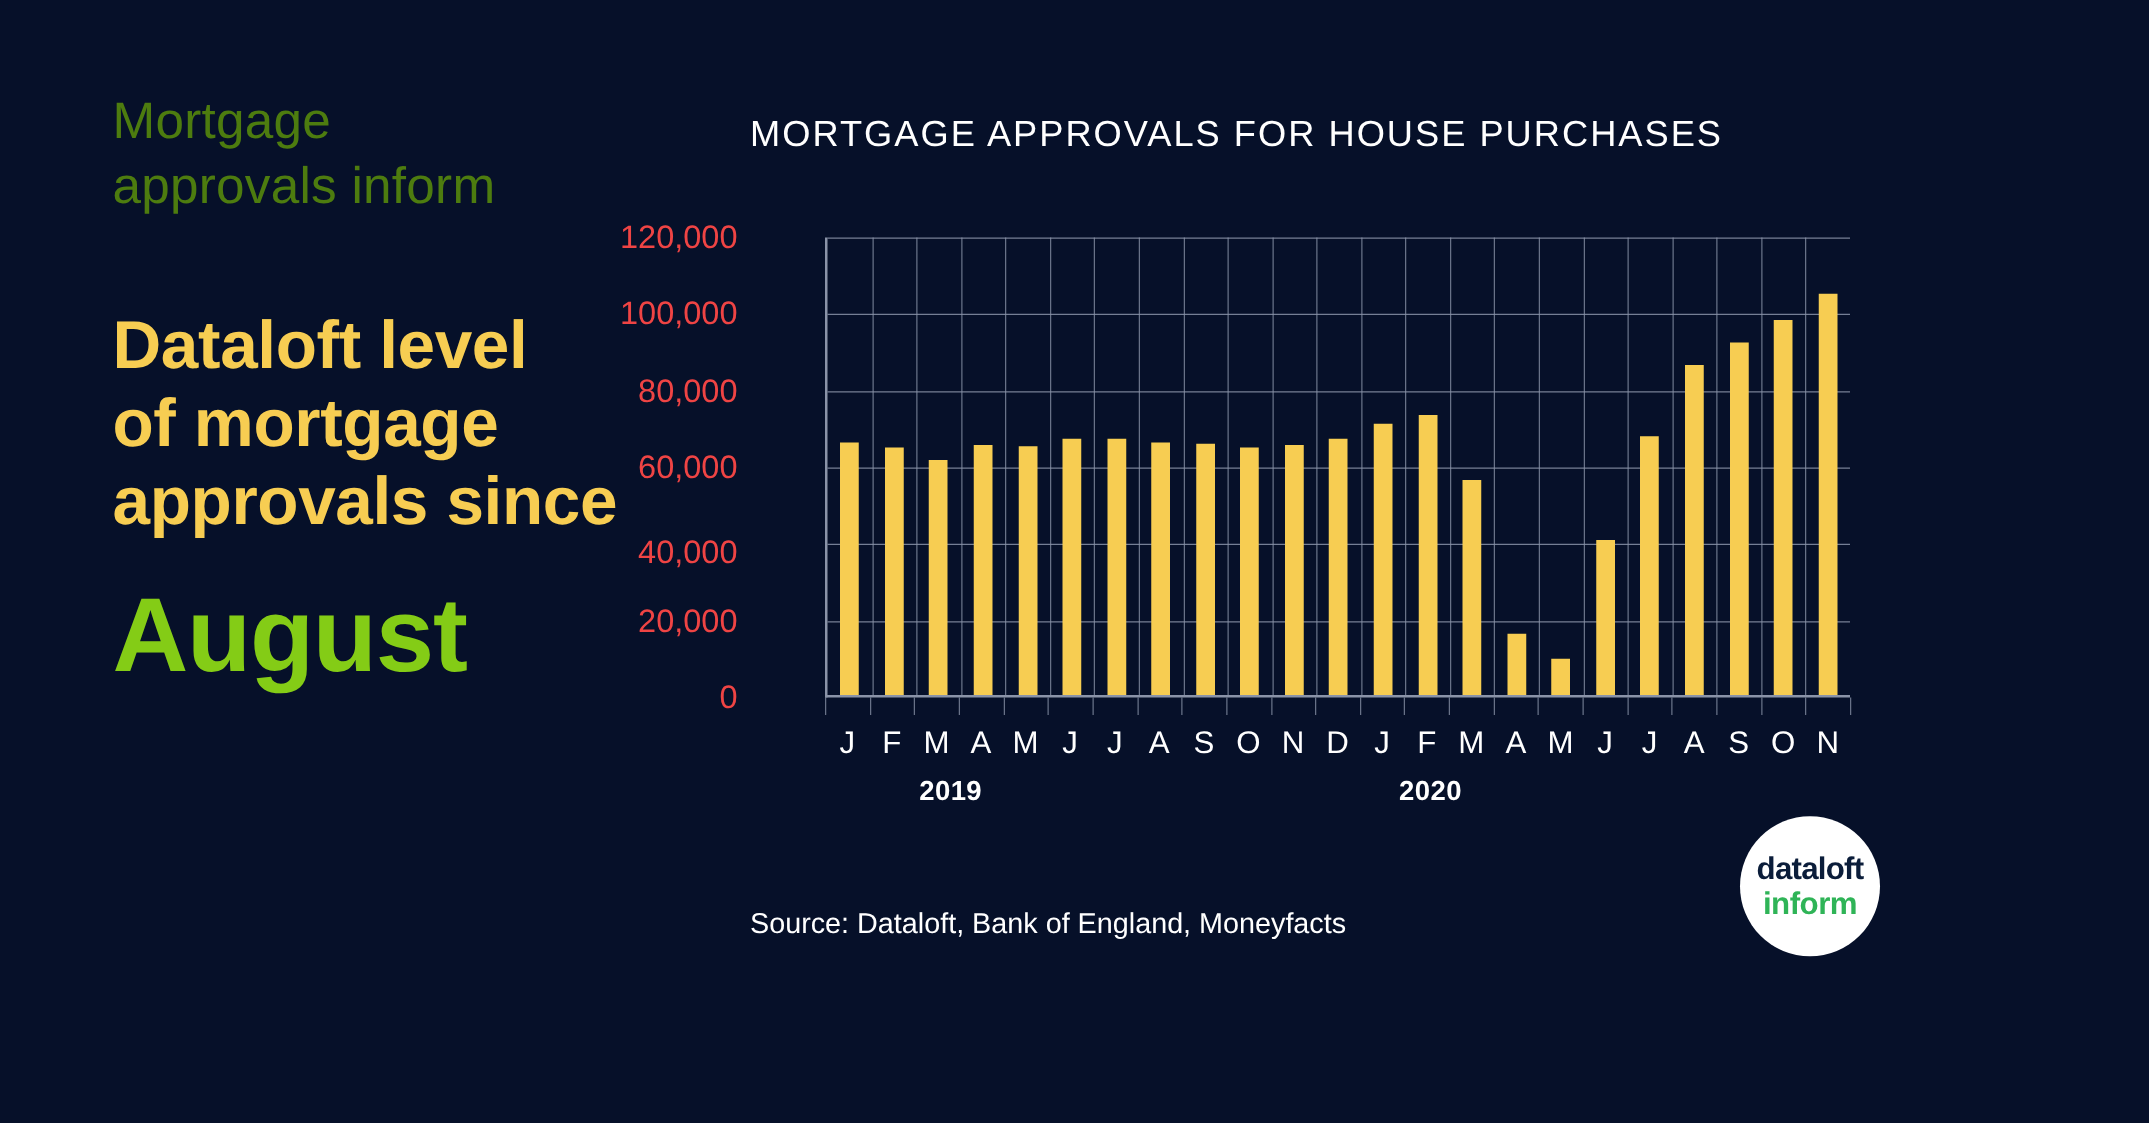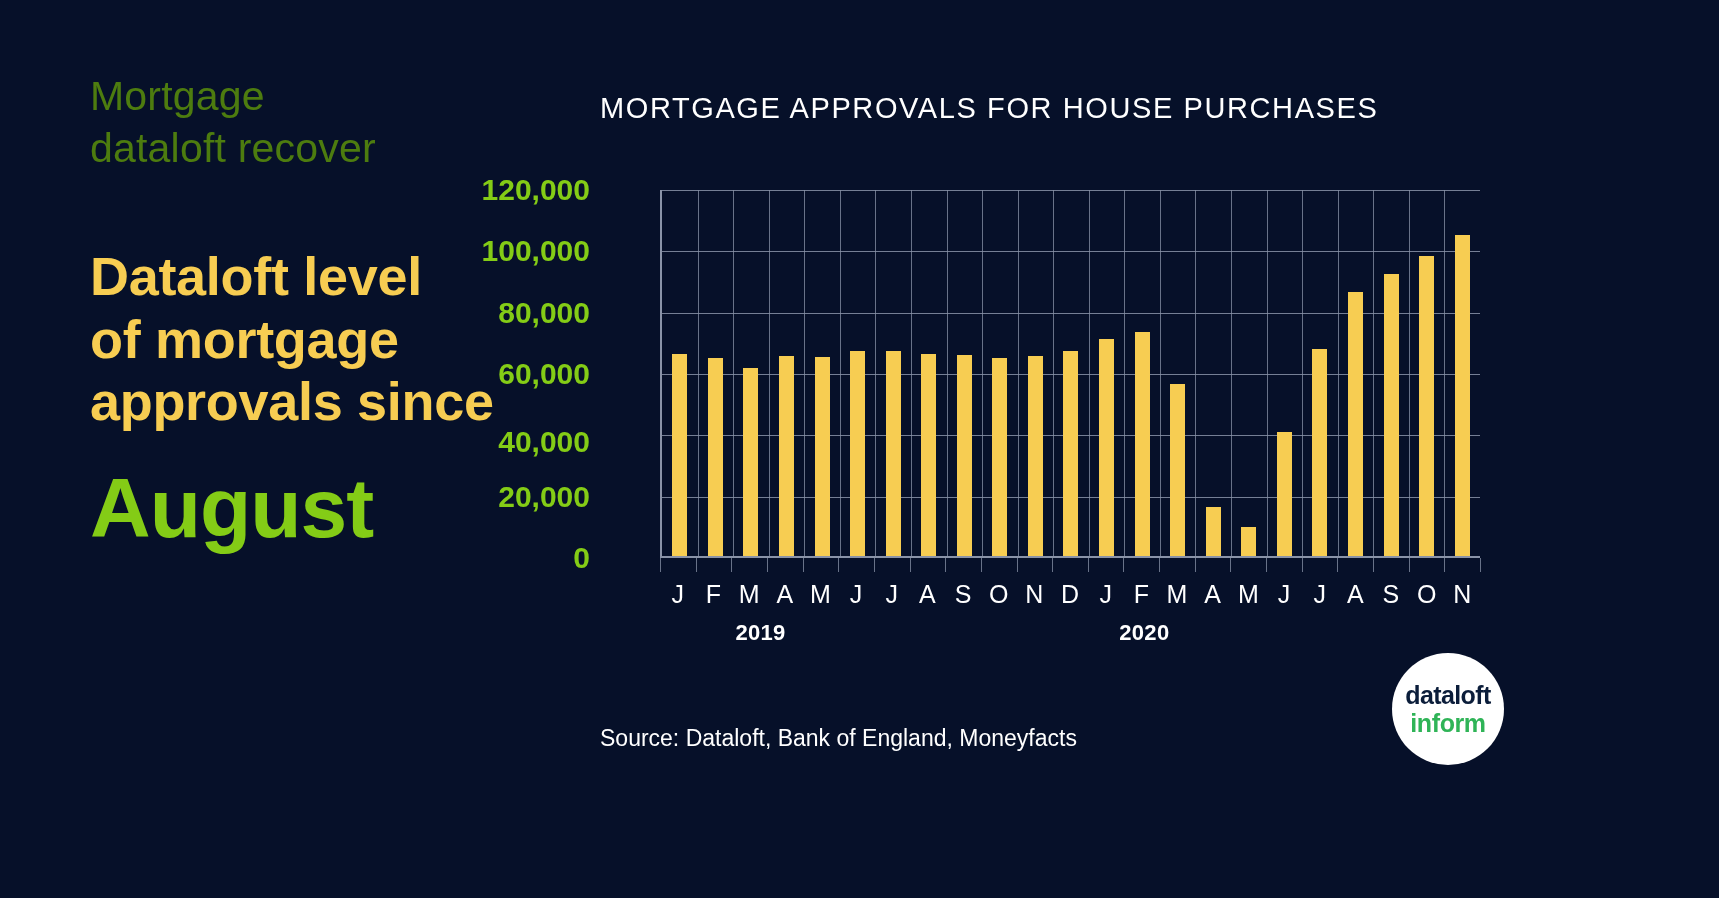--- a/index.html
+++ b/index.html
@@ -34,21 +34,21 @@
     font-size: 29px; font-weight: 400; color: #ffffff;
     letter-spacing: 1.6px; white-space: nowrap;
   }
 
   .plot-wrap { position: absolute; left: 600px; top: 190px; width: 880px; height: 380px; }
 
   
   .ylabels { position: absolute; left: -130px; top: 0; width: 120px; height: 368px; }
   .ylabel {
     position: absolute; right: 0; transform: translateY(-50%);
-    font-size: 30px; color: #84cc16; font-weight: 700; white-space: nowrap;
+    font-size: 26px; color: #ef4444; font-weight: 400; white-space: nowrap;
   }
 
   .plot {
     position: absolute; left: 60px; top: 0; right: 0; height: 368px;
     border-left: 2px solid #8a93a8;
     border-bottom: 2px solid #8a93a8;
   }
   .gridline {
     position: absolute; left: 0; right: 0; height: 1px; background: #8a93a8; opacity: .85;
   }
@@ -93,21 +93,21 @@
   .logo-bottom { font-size: 25px; font-weight: 700; color: #2fb457; letter-spacing: -.4px; margin-top: 3px; }
 </style>
 </head>
 <body>
 
 <div id="root">
 
   <div class="left-panel">
     <div class="kicker">
       <div>Mortgage</div>
-      <div>dataloft recover</div>
+      <div>approvals inform</div>
     </div>
     <div class="headline">
       <div>Dataloft level</div>
       <div>of mortgage</div>
       <div>approvals since</div>
     </div>
     <div class="bigline">
       <div>August</div>
     </div>
   </div>

